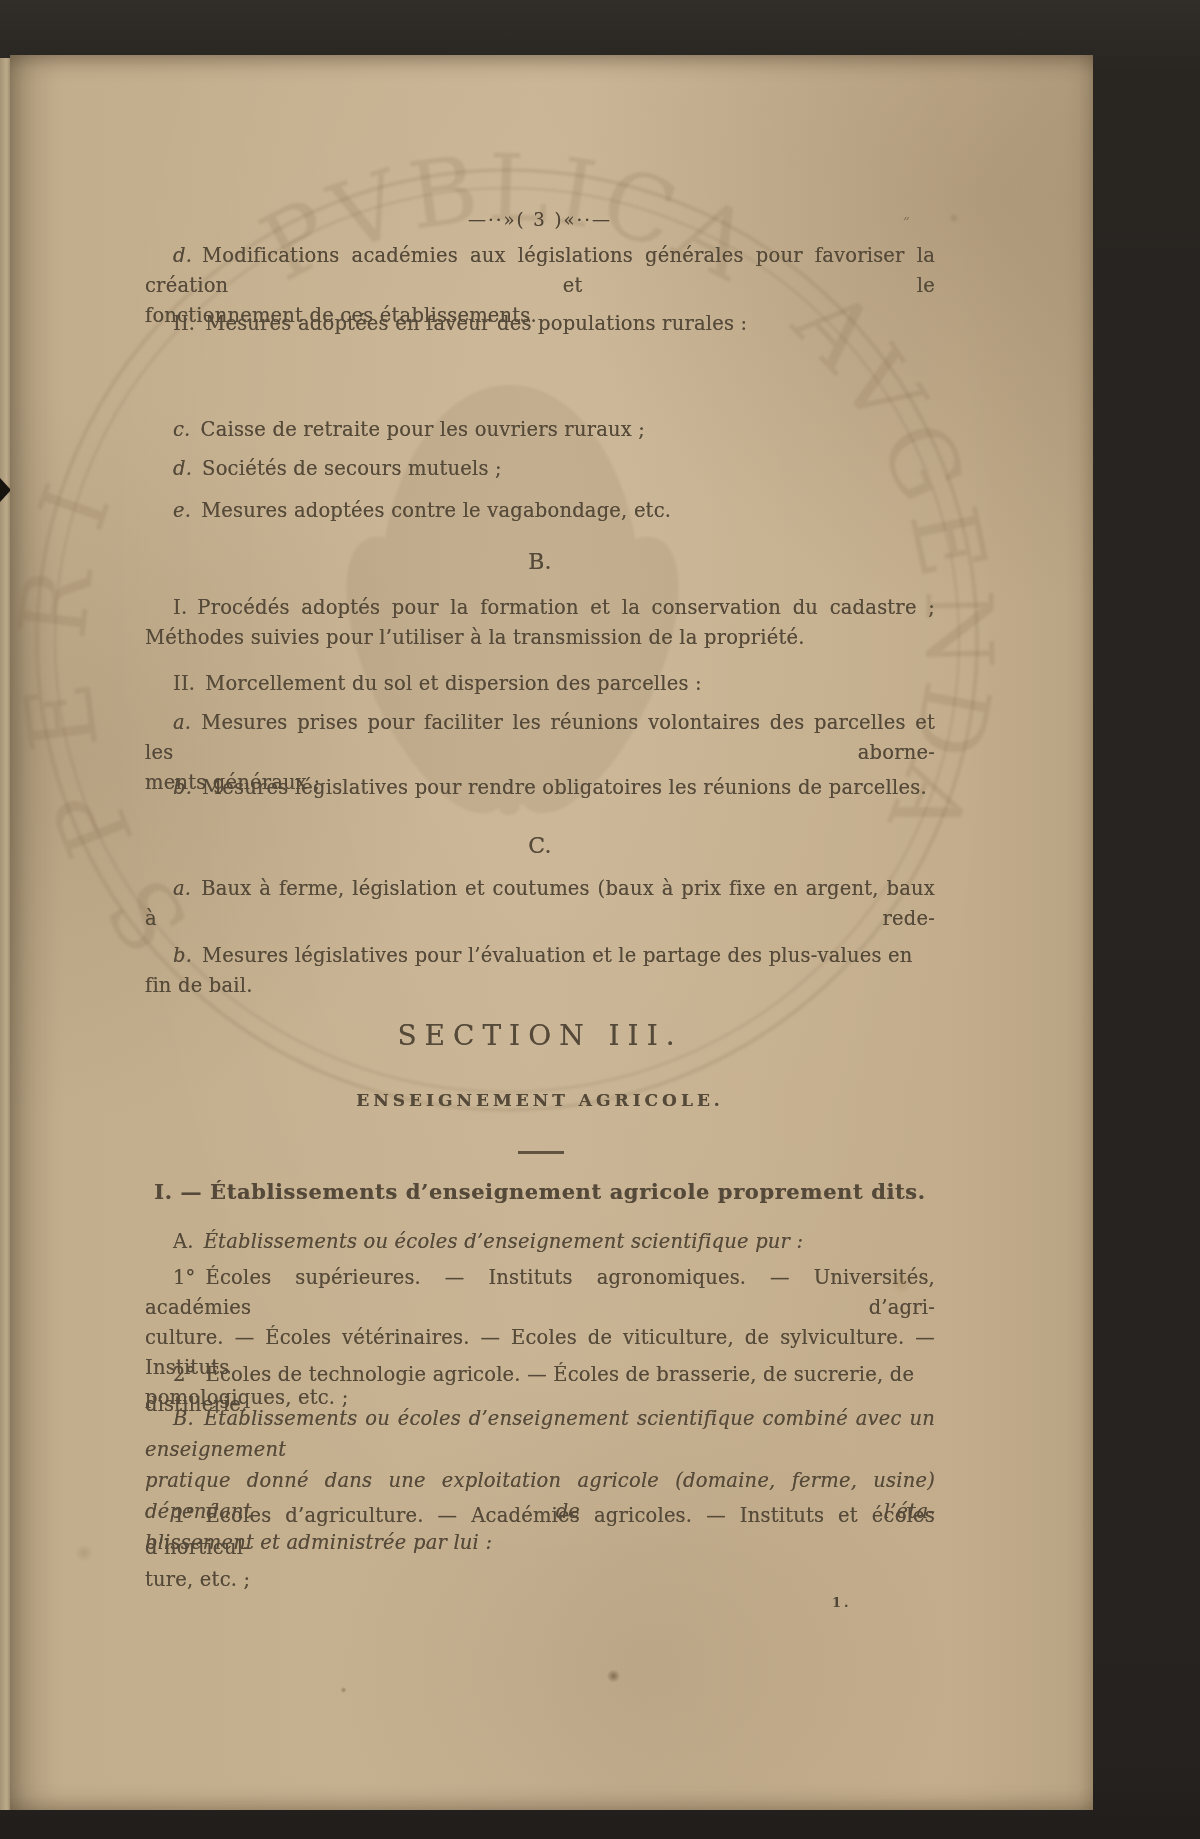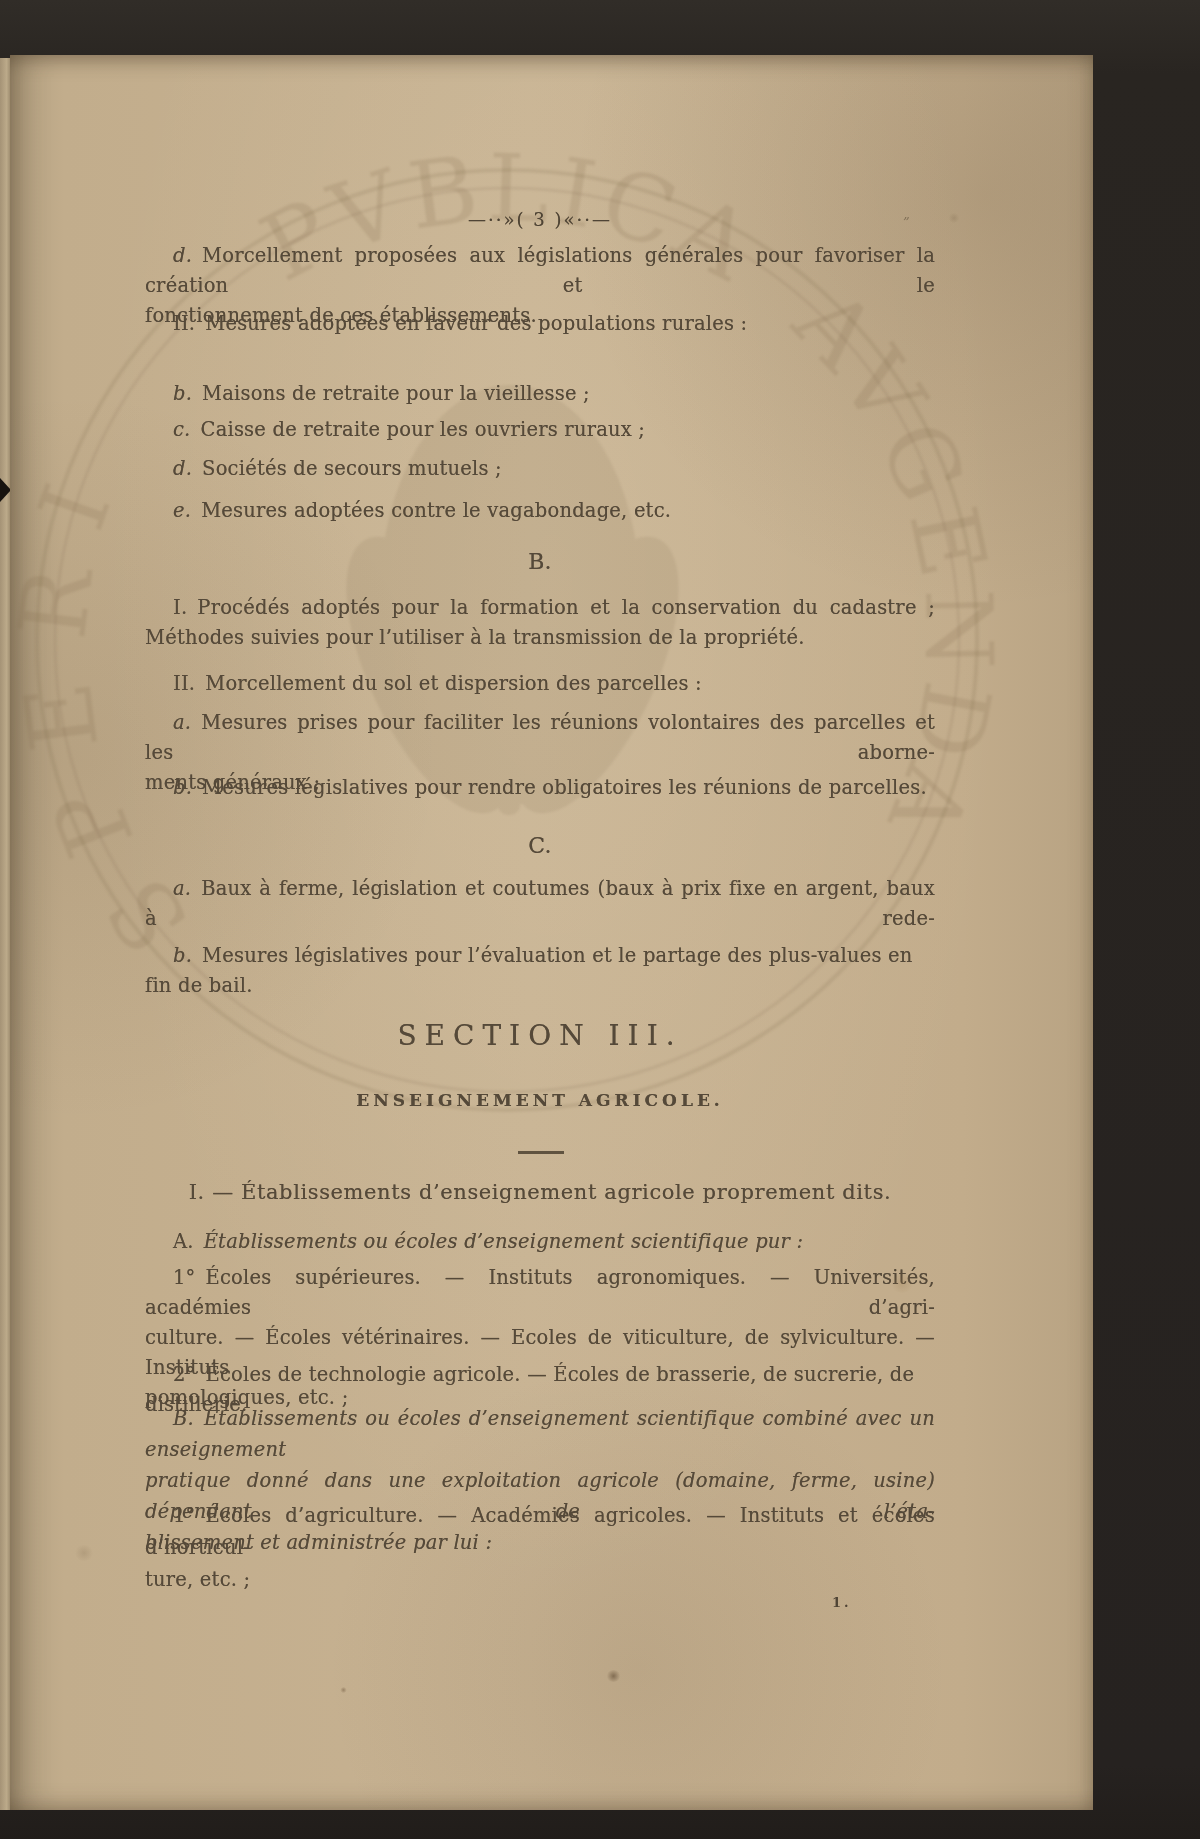--- a/index.html
+++ b/index.html
@@ -27,21 +27,21 @@
       inset -14px 0 24px -14px rgba(70,55,35,0.30),
       inset 0 -14px 22px -12px rgba(70,55,35,0.35);
   }
   .wm{position:absolute;left:0;top:0;pointer-events:none;filter:blur(1.1px);}
   .wm text{font-family:"DejaVu Serif",serif;font-size:92px;fill:rgba(122,103,74,0.17);}
   .blk{position:absolute;left:135px;width:790px;color:#554939;font-size:19.5px;
        line-height:30px;text-shadow:0 0 0.6px rgba(85,73,55,0.65);letter-spacing:0.2px;}
   .j{text-align:justify;text-align-last:justify;}
   .c{text-align:center;}
   .itl{font-style:italic;}
-  .b{font-weight:normal;text-align:center;}
+  .b{font-weight:bold;text-align:center;}
   .m{margin-right:10px;}
   .tab{display:inline-block;width:28px;}
   .pagenum{font-size:18px;letter-spacing:2px;color:#4f4435;}
   .hB{font-size:22px;}
   .section-title{font-size:28px;letter-spacing:8px;}
   .section-sub{font-size:17px;letter-spacing:4px;font-weight:bold;}
   .rule{position:absolute;left:508px;top:1096px;width:46px;height:3px;background:rgba(78,66,49,0.85);}
   .sig{position:absolute;left:822px;top:1540px;font-size:13px;font-weight:bold;
        letter-spacing:3px;color:#4f4435;}
   .marginal{position:absolute;left:893px;top:160px;font-size:13px;color:rgba(85,73,55,0.55);
@@ -87,29 +87,26 @@
       <textPath href="#wmc" startOffset="1085">PVBLICA</textPath>
     </text>
     <text style="letter-spacing:8px;">
       <textPath href="#wmc" startOffset="1627">AVGENDA</textPath>
     </text>
   </svg>
 
   <div class="blk c pagenum" style="top:150px">—··»( 3 )«··—</div>
 
   <div class="blk" style="top:186px">
-    <div class="j"><span class="tab"></span><span class="itl m">d.</span><span>Morcellement proposées aux législations générales pour favoriser la création et le</span></div>
+    <div class="j"><span class="tab"></span><span class="itl m">d.</span><span>Modifications académies aux législations générales pour favoriser la création et le</span></div>
     <div>fonctionnement de ces établissements.</div>
   </div>
 
   <div class="blk" style="top:254px">
     <span class="tab"></span><span class="m">II.</span><span>Mesures adoptées en faveur des populations rurales :</span>
-  </div>
-  <div class="blk" style="top:324px">
-    <span class="tab"></span><span class="itl m">b.</span><span>Maisons de retraite pour la vieillesse ;</span>
   </div>
   <div class="blk" style="top:360px">
     <span class="tab"></span><span class="itl m">c.</span><span>Caisse de retraite pour les ouvriers ruraux ;</span>
   </div>
   <div class="blk" style="top:399px">
     <span class="tab"></span><span class="itl m">d.</span><span>Sociétés de secours mutuels ;</span>
   </div>
   <div class="blk" style="top:441px">
     <span class="tab"></span><span class="itl m">e.</span><span>Mesures adoptées contre le vagabondage, etc.</span>
   </div>

